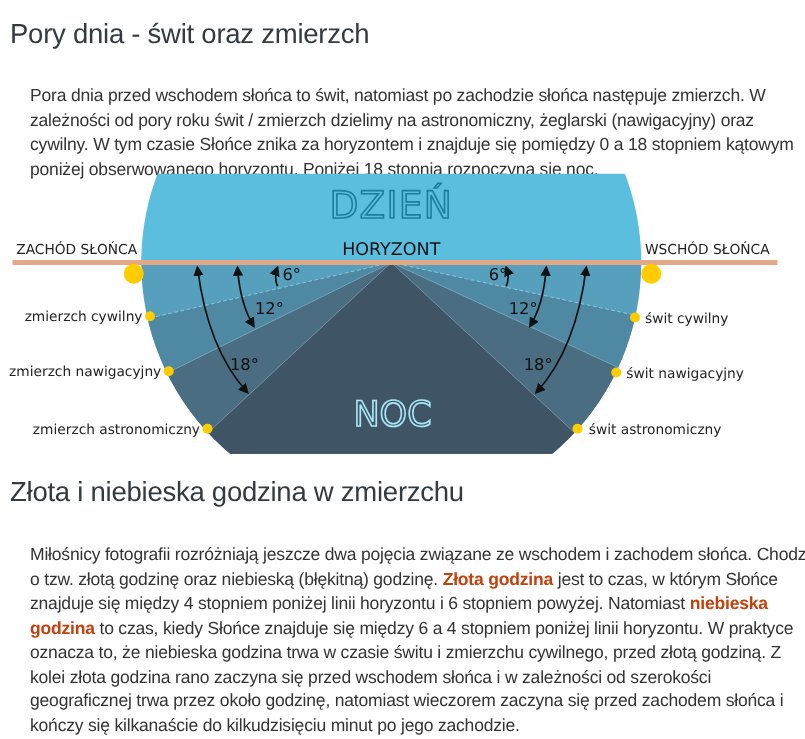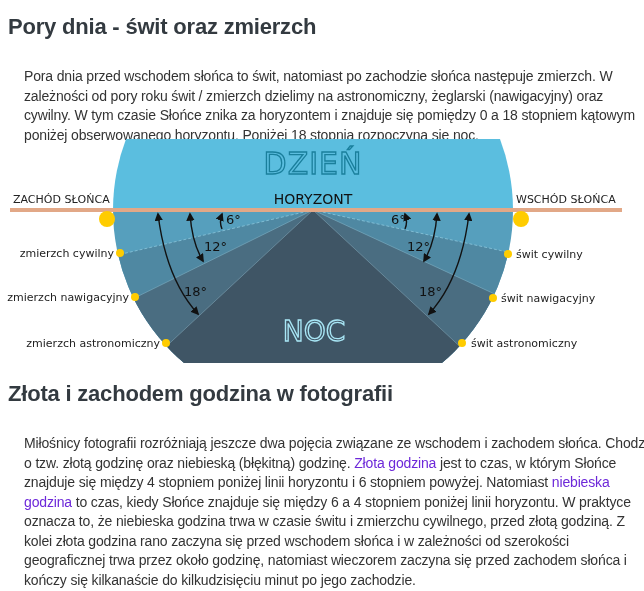--- a/index.html
+++ b/index.html
@@ -1,22 +1,22 @@
 <!DOCTYPE html>
 <html><head>
 <meta charset="utf-8">
 <style>
   html, body { margin:0; padding:0; background:#ffffff; }
   body { width:644px; height:591px; overflow:hidden; position:relative;
          font-family:"Liberation Sans", sans-serif; color:#333333; }
-  .h2 { position:absolute; left:8px; margin:0; font-weight:bold; font-size:22px;
+  .h2 { position:absolute; left:8px; margin:0; font-weight:normal; font-size:22px;
         color:#333a40; letter-spacing:-0.2px; }
   .para { position:absolute; left:8px; width:628px; margin:16px; font-size:14px;
           line-height:19.5px; color:#333333; letter-spacing:-0.15px; }
-  .para b { font-weight:normal; color:#6d28d9; }
+  .para b { font-weight:bold; color:#c2410c; }
   #diagram { position:absolute; left:0; top:130px; width:644px; height:240px; }
   .dlabel { font-family:"DejaVu Sans", sans-serif; font-size:11px; fill:#222222; }
   .dlabel-big { font-family:"DejaVu Sans", sans-serif; font-size:14px; fill:#111111; }
   .deg { font-family:"DejaVu Sans", sans-serif; font-size:13px; fill:#111111; }
   .word-day { font-family:"DejaVu Sans", sans-serif; font-size:30px; fill:#5bbedf;
               stroke:#1a7f9c; stroke-width:1.3; letter-spacing:1px; }
   .word-night { font-family:"DejaVu Sans", sans-serif; font-size:28px; fill:#3f5565;
                 stroke:#a8e6f5; stroke-width:1.3; }
 </style>
 </head>
@@ -93,14 +93,14 @@
   <path d="M469,214 Q461,279 429,314" stroke="#111" stroke-width="1.4" fill="none" marker-start="url(#arr)" marker-end="url(#arr)"></path>
 
   <text class="deg" x="226" y="224">6°</text>
   <text class="deg" x="204" y="251">12°</text>
   <text class="deg" x="184" y="296">18°</text>
   <text class="deg" x="391" y="224">6°</text>
   <text class="deg" x="407" y="251">12°</text>
   <text class="deg" x="419" y="296">18°</text>
 </svg>
 
-<h2 class="h2" style="top:381px;">Złota i zachodem godzina w fotografii</h2>
+<h2 class="h2" style="top:381px;">Złota i niebieska godzina w zmierzchu</h2>
 <p class="para" style="top:418px;"><span>Miłośnicy fotografii rozróżniają jeszcze dwa pojęcia związane ze wschodem i zachodem słońca. Chodzi o tzw. złotą godzinę oraz niebieską (błękitną) godzinę. </span><b>Złota godzina</b><span> jest to czas, w którym Słońce znajduje się między 4 stopniem poniżej linii horyzontu i 6 stopniem powyżej. Natomiast </span><b>niebieska godzina</b><span> to czas, kiedy Słońce znajduje się między 6 a 4 stopniem poniżej linii horyzontu. W praktyce oznacza to, że niebieska godzina trwa w czasie świtu i zmierzchu cywilnego, przed złotą godziną. Z kolei złota godzina rano zaczyna się przed wschodem słońca i w zależności od szerokości geograficznej trwa przez około godzinę, natomiast wieczorem zaczyna się przed zachodem słońca i kończy się kilkanaście do kilkudzisięciu minut po jego zachodzie.</span></p>
 
 </body></html>

